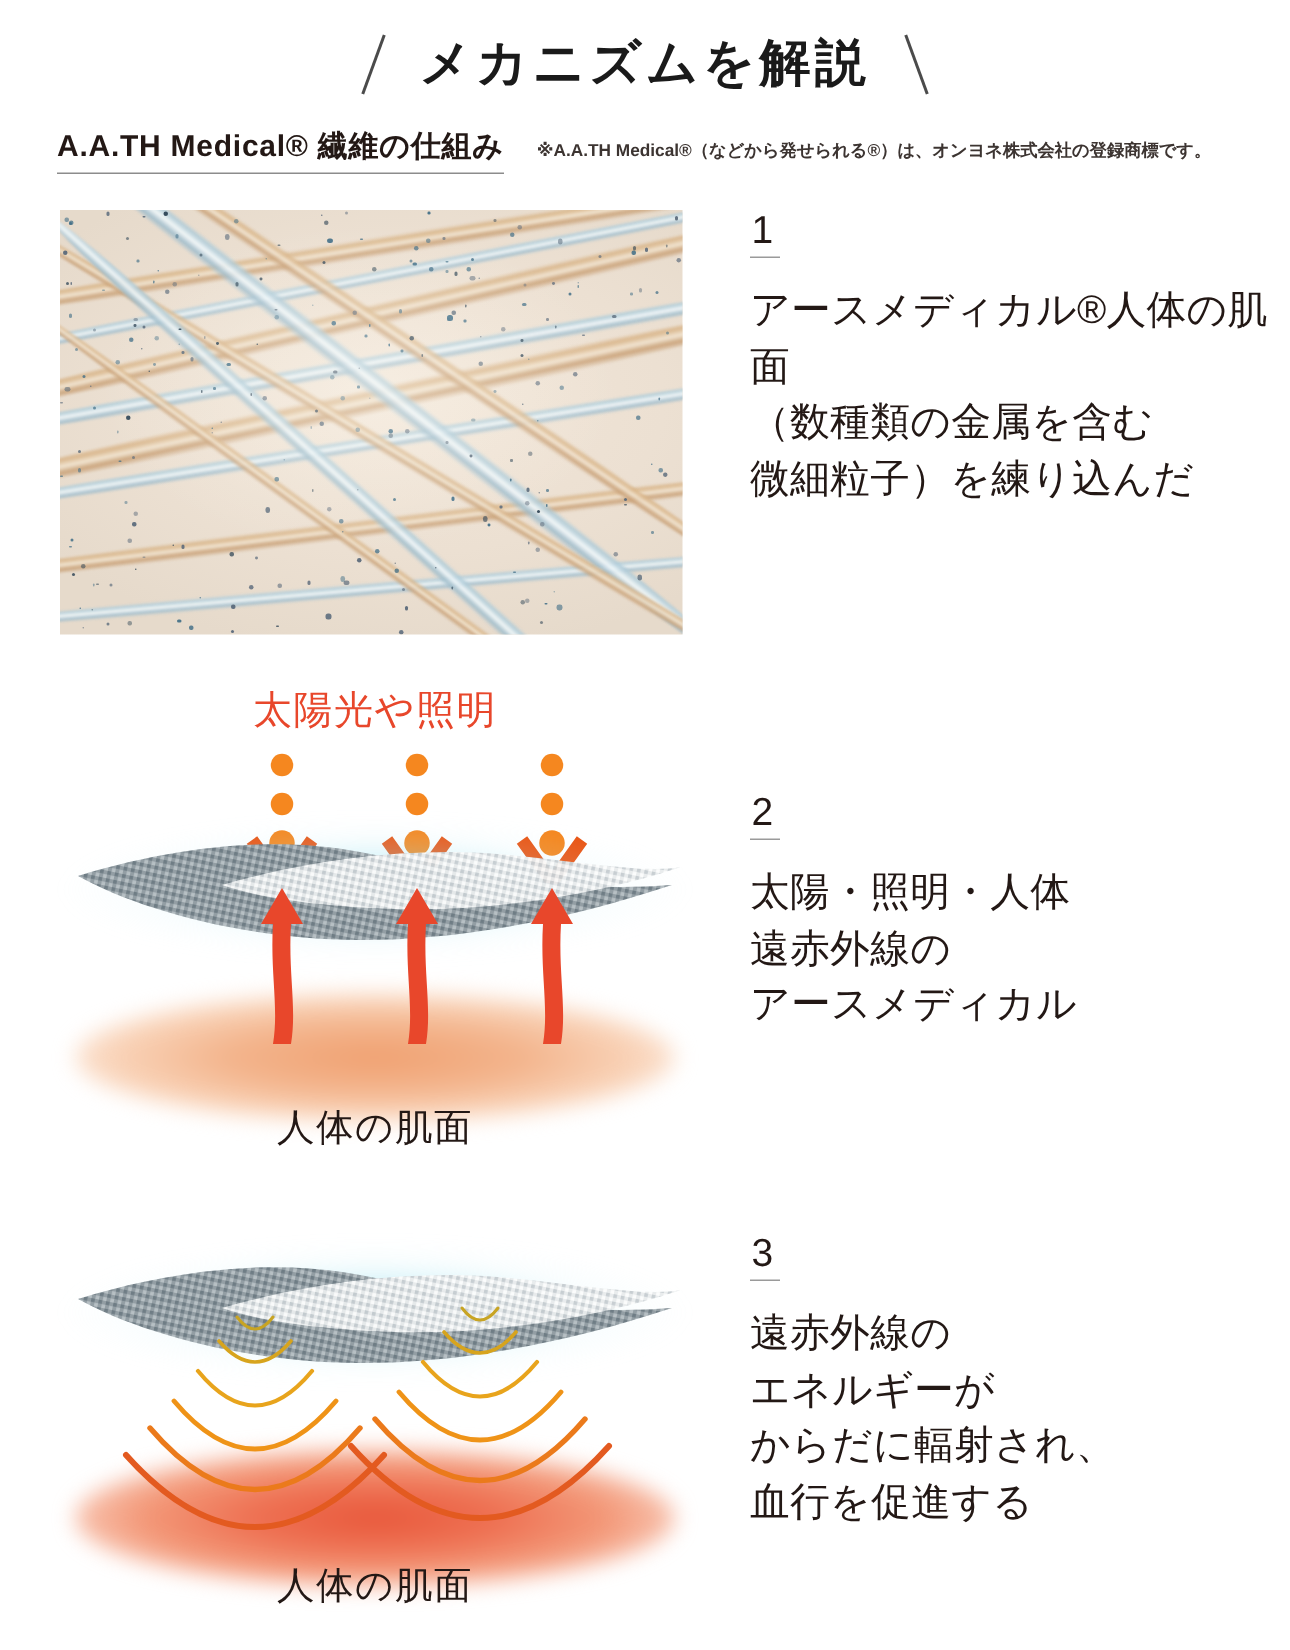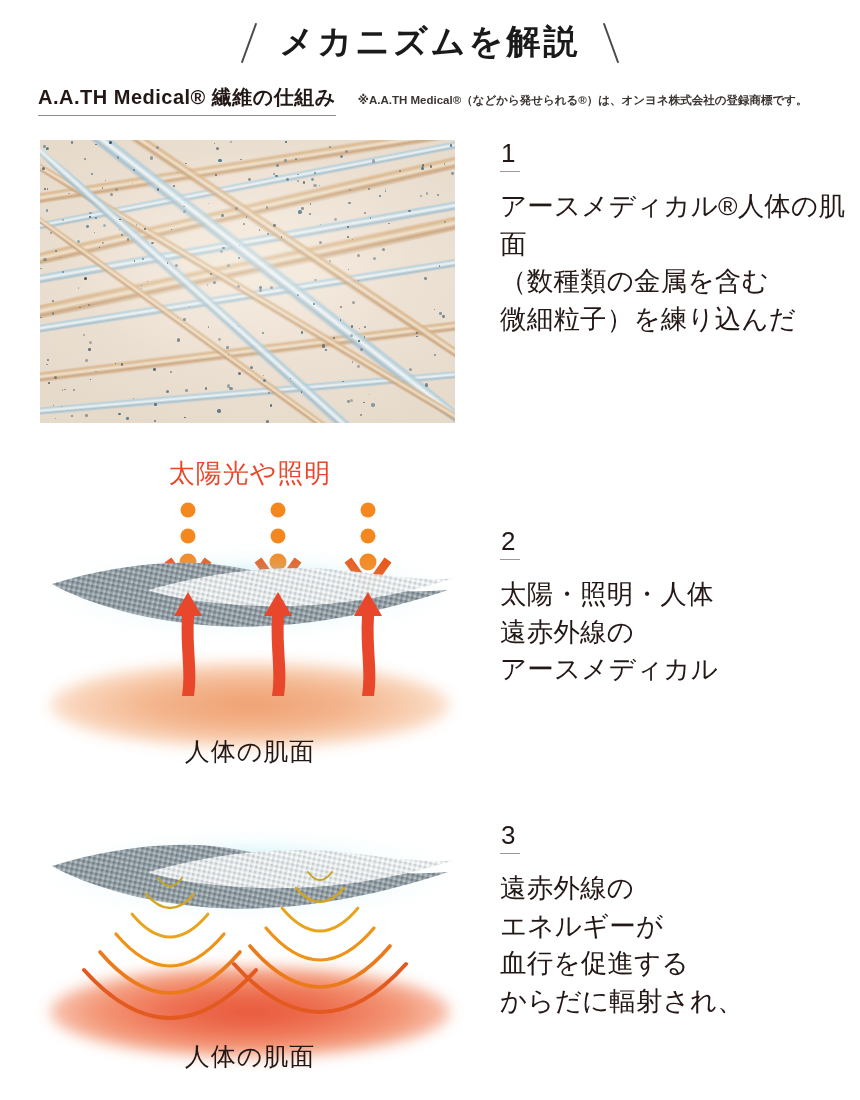--- a/index.html
+++ b/index.html
@@ -568,17 +568,17 @@
     </svg>
 
     <div class="skin-label" style="top:240px;left:0;">人体の肌面</div>
   </div>
 
   <div class="textcol" style="top:22px;">
     <div class="step-num">3</div>
     <div class="step-body">
       <div>遠赤外線の</div>
       <div>エネルギーが</div>
+      <div>からだに輻射され、</div>
       <div>血行を促進する</div>
-      <div>からだに輻射され、</div>
     </div>
   </div>
 </div>
 
 </body></html>

